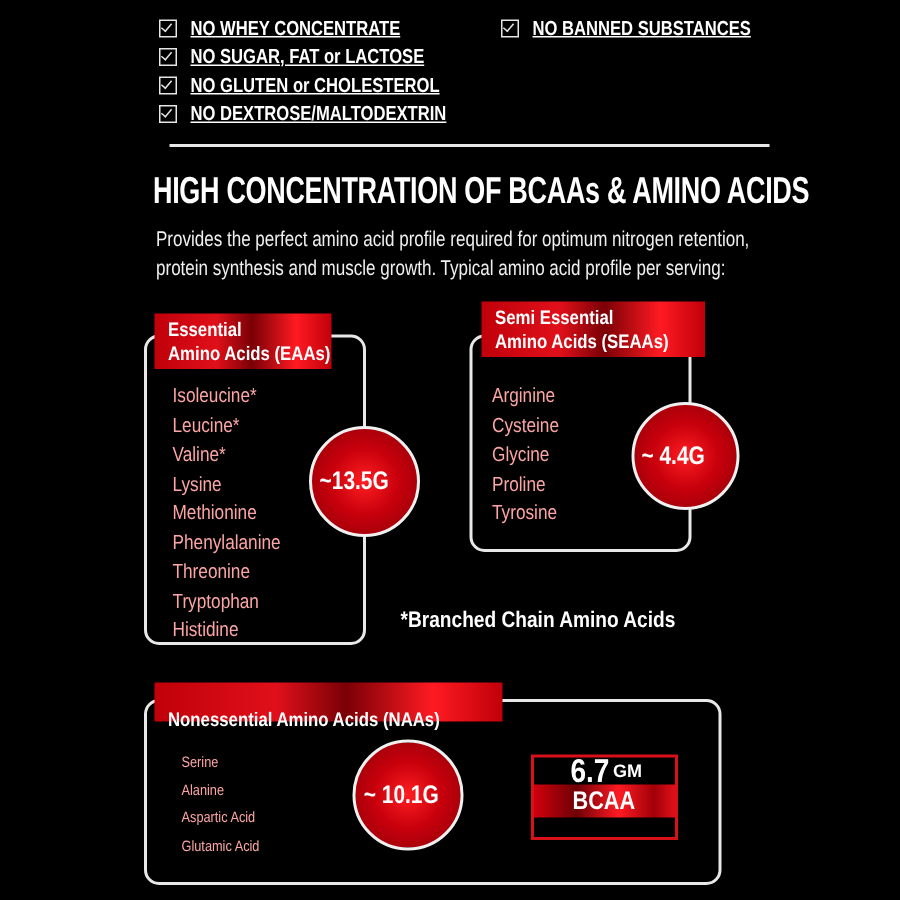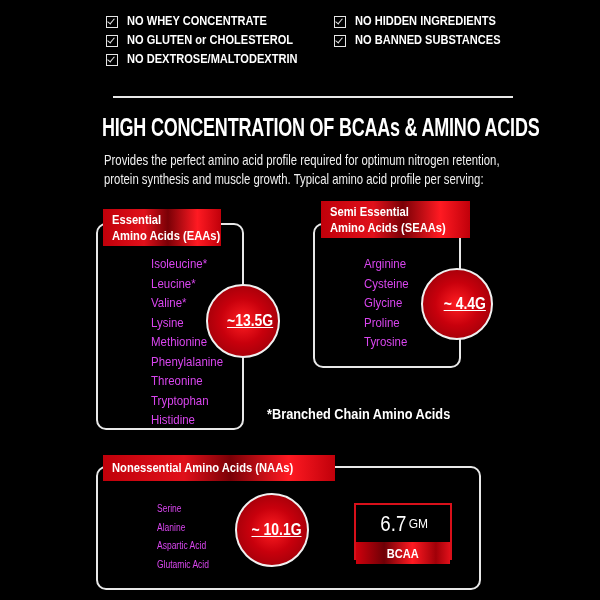--- a/index.html
+++ b/index.html
@@ -1,80 +1,80 @@
 <!DOCTYPE html>
 <html><head>
 <meta charset="utf-8">
 <style>
   html, body { margin:0; padding:0; background:#000; }
   body { width:600px; height:600px; position:relative; overflow:hidden;
          font-family:"Liberation Sans", "DejaVu Sans", sans-serif; color:#fff; }
 
   
   .claims { position:absolute; top:9px; font-weight:bold; font-size:13.5px; letter-spacing:0; }
-  .claim { height:19px; display:flex; align-items:flex-end; white-space:nowrap; }
+  .claim { height:19px; display:flex; align-items:center; white-space:nowrap;text-decoration:underline; }
   .claim .box { width:10px; height:10px; border:1.4px solid #e6e6e6; position:relative; margin-right:9px; flex:0 0 auto; }
   .claim .box::after { content:""; position:absolute; left:2px; top:0px; width:3px; height:6px;
         border-right:1.6px solid #e6e6e6; border-bottom:1.6px solid #e6e6e6; transform:rotate(40deg); }
   .claim .txt { display:inline-block; transform:scaleX(0.82); transform-origin:left center; }
 
   .divider { position:absolute; left:113px; top:96px; width:400px; height:2px; background:#e8e8e8; }
 
   .headline { position:absolute; left:102px; top:113px; font-weight:bold; font-size:25px;
               white-space:nowrap; transform:scaleX(0.72); transform-origin:left top; letter-spacing:-0.3px; }
   .intro { position:absolute; left:104px; top:151px; font-size:14.2px; line-height:19px; color:#f0f0f0;
            white-space:nowrap; transform:scaleX(0.80); transform-origin:left top; }
 
   .panel { position:absolute; border:2px solid #e8e8e8; border-radius:10px; }
   .hdr { position:absolute; background:linear-gradient(90deg,#c0000a 0%,#e0101a 35%,#7a0006 55%,#ff1a22 80%,#c0000a 100%);
          color:#fff; font-weight:bold; font-size:13px; line-height:16px; padding:3px 8px 0 9px; box-sizing:border-box; }
   .hdr span { display:block; transform:scaleX(0.86); transform-origin:left top; white-space:nowrap; }
 
-  .list { position:absolute; font-size:13.5px; line-height:19.5px; color:#d946ef;margin-left:36px; }
+  .list { position:absolute; font-size:13.5px; line-height:19.5px; color:#fca5a5; }
   .list div { transform:scaleX(0.85); transform-origin:left top; white-space:nowrap; }
 
   .circle { position:absolute; border-radius:50%; border:2px solid #f0f0f0; box-sizing:border-box;
             background:radial-gradient(circle at 50% 50%, #ff1e22 0%, #c8000c 45%, #8a0008 100%);
-            display:flex; align-items:center; justify-content:flex-end;text-decoration:underline; }
+            display:flex; align-items:center; justify-content:flex-start; }
   .circle span { font-weight:bold; font-size:17px; transform:scaleX(0.82); white-space:nowrap; }
 
   .note { position:absolute; left:267px; top:405px; font-weight:bold; font-size:15px; white-space:nowrap;
           transform:scaleX(0.85); transform-origin:left top; }
 
   .bcaa { position:absolute; left:354px; top:503px; width:98px; height:57px; border:2px solid #d8101a; box-sizing:border-box; background:#000; }
-  .bcaa .amt { height:37px; display:flex; align-items:center; justify-content:center; font-weight:normal; }
+  .bcaa .amt { height:18px; display:flex; align-items:center; justify-content:center; font-weight:bold; }
   .bcaa .amt .num { font-size:22px; transform:scaleX(0.85); display:inline-block; }
   .bcaa .amt .unit { font-size:12px; }
   .bcaa .lbl { height:22px; background:linear-gradient(90deg,#d0000c 0%,#6e0006 30%,#ff1a22 60%,#a00008 85%,#e0101a 100%);
-               display:flex; align-items:center; justify-content:center; font-size:13px; font-weight:bold; }
+               display:flex; align-items:center; justify-content:center; font-size:17px; font-weight:bold; }
   .bcaa .lbl span { transform:scaleX(0.85); display:inline-block; }
 </style>
 </head>
 <body>
 
 <div class="claims" style="left:106px;">
   <div class="claim">
       <span class="box"></span>
       <span class="txt">NO WHEY CONCENTRATE</span>
     </div>
   <div class="claim">
       <span class="box"></span>
+      <span class="txt">NO SUGAR, FAT or LACTOSE</span>
+    </div>
+  <div class="claim">
+      <span class="box"></span>
       <span class="txt">NO GLUTEN or CHOLESTEROL</span>
     </div>
   <div class="claim">
       <span class="box"></span>
       <span class="txt">NO DEXTROSE/MALTODEXTRIN</span>
     </div>
 </div>
 
 <div class="claims" style="left:334px;">
-  <div class="claim">
-      <span class="box"></span>
-      <span class="txt">NO HIDDEN INGREDIENTS</span>
-    </div>
   <div class="claim">
       <span class="box"></span>
       <span class="txt">NO BANNED SUBSTANCES</span>
     </div>
 </div>
 
 <div class="divider"></div>
 
 <div class="headline">HIGH CONCENTRATION OF BCAAs &amp; AMINO ACIDS</div>
 <div class="intro">
@@ -114,21 +114,21 @@
   <div>Proline</div>
   <div>Tyrosine</div>
 </div>
 <div class="circle" style="left:421px; top:268px; width:72px; height:72px;">
   <span>~ 4.4G</span>
 </div>
 
 <div class="note">*Branched Chain Amino Acids</div>
 
 <div class="panel" style="left:96px; top:466px; width:381px; height:120px;"></div>
-<div class="hdr" style="left:103px; top:455px; width:232px; height:26px; padding-top:5px;">
+<div class="hdr" style="left:103px; top:455px; width:232px; height:26px; padding-top:17px;">
   <span>Nonessential Amino Acids (NAAs)</span>
 </div>
 <div class="list" style="left:121px; top:500px; font-size:10px; line-height:18.5px;">
   <div>Serine</div>
   <div>Alanine</div>
   <div>Aspartic Acid</div>
   <div>Glutamic Acid</div>
 </div>
 <div class="circle" style="left:235px; top:493px; width:74px; height:74px;">
   <span>~ 10.1G</span>

